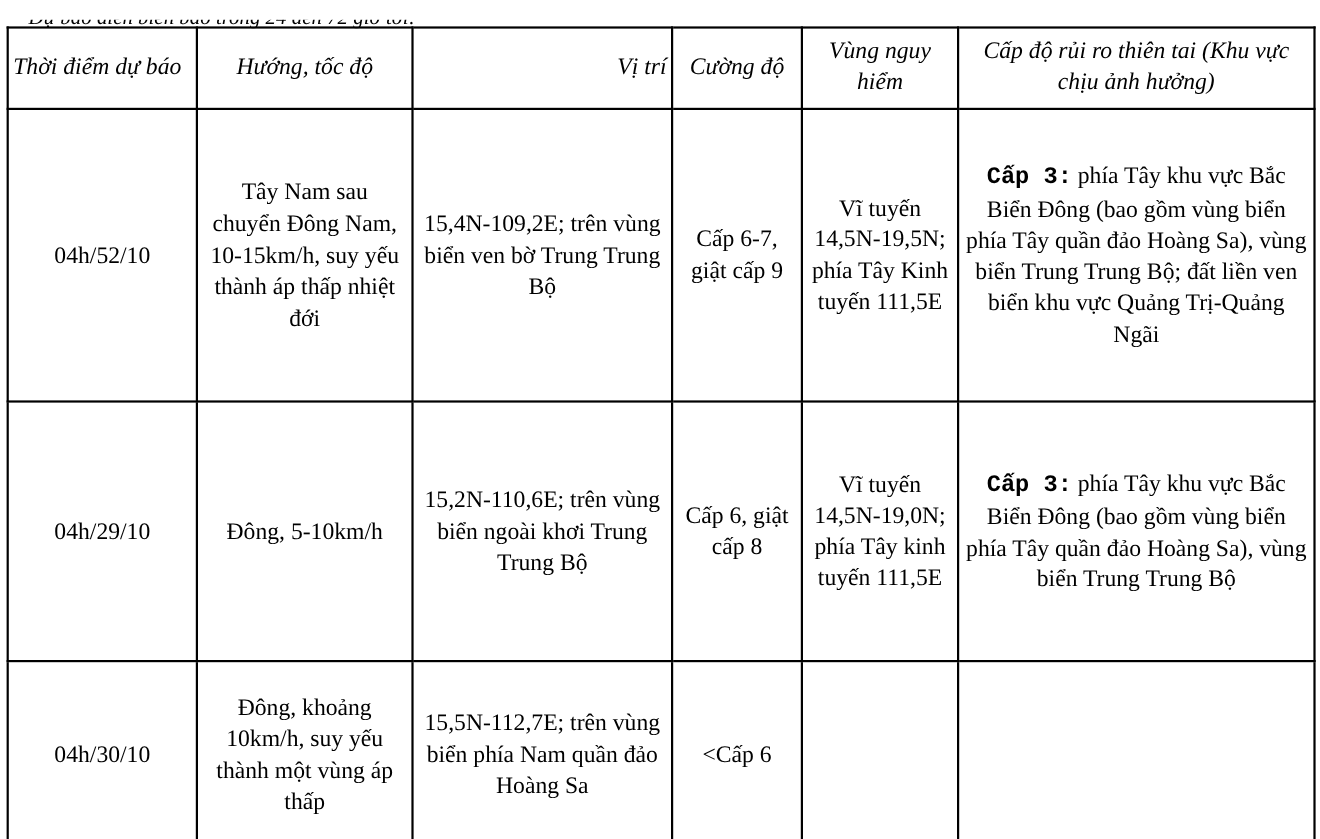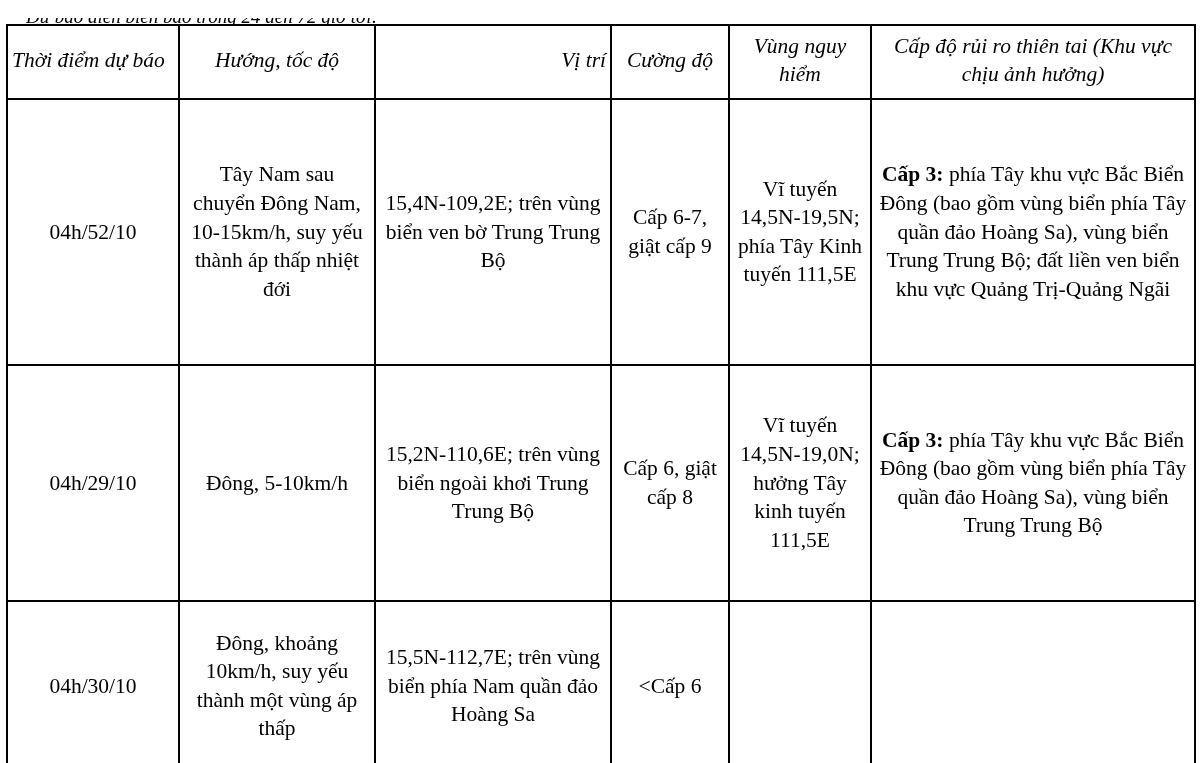--- a/index.html
+++ b/index.html
@@ -87,20 +87,21 @@
     font-size: 21.5px;
   }
   td.risk-cell {
     text-align: center;
     padding-left: 10px;
     padding-right: 10px;
     line-height: 1.35;
   }
   td.risk-cell .lvl {
     font-weight: bold;
+    font-family: Liberation Mono, monospace;
   }
   td.zone-cell {
     line-height: 1.3;
     padding-left: 2px;
     padding-right: 2px;
   }
   td.pos-cell, td.dir-cell {
     line-height: 1.34;
   }
   td.int-cell {
@@ -146,21 +147,21 @@
         <td class="pos-cell">15,4N-109,2E; trên vùng biển ven bờ Trung Trung Bộ</td>
         <td class="int-cell">Cấp 6-7, giật cấp 9</td>
         <td class="zone-cell">Vĩ tuyến 14,5N-19,5N; phía Tây Kinh tuyến 111,5E</td>
         <td class="risk-cell"><span class="lvl">Cấp 3:</span><span> phía Tây khu vực Bắc Biển Đông (bao gồm vùng biển phía Tây quần đảo Hoàng Sa), vùng biển Trung Trung Bộ; đất liền ven biển khu vực Quảng Trị-Quảng Ngãi</span></td>
       </tr>
       <tr class="row-2">
         <td class="time-cell">04h/29/10</td>
         <td class="dir-cell">Đông, 5-10km/h</td>
         <td class="pos-cell">15,2N-110,6E; trên vùng biển ngoài khơi Trung Trung Bộ</td>
         <td class="int-cell">Cấp 6, giật cấp 8</td>
-        <td class="zone-cell">Vĩ tuyến 14,5N-19,0N; hưởng Tây kinh tuyến 111,5E</td>
+        <td class="zone-cell">Vĩ tuyến 14,5N-19,0N; phía Tây kinh tuyến 111,5E</td>
         <td class="risk-cell"><span class="lvl">Cấp 3:</span><span> phía Tây khu vực Bắc Biển Đông (bao gồm vùng biển phía Tây quần đảo Hoàng Sa), vùng biển Trung Trung Bộ</span></td>
       </tr>
       <tr class="row-3">
         <td class="time-cell">04h/30/10</td>
         <td class="dir-cell">Đông, khoảng 10km/h, suy yếu thành một vùng áp thấp</td>
         <td class="pos-cell">15,5N-112,7E; trên vùng biển phía Nam quần đảo Hoàng Sa</td>
         <td class="int-cell">&lt;Cấp 6</td>
         <td class="zone-cell empty"></td>
         <td class="risk-cell empty"></td>
       </tr>

